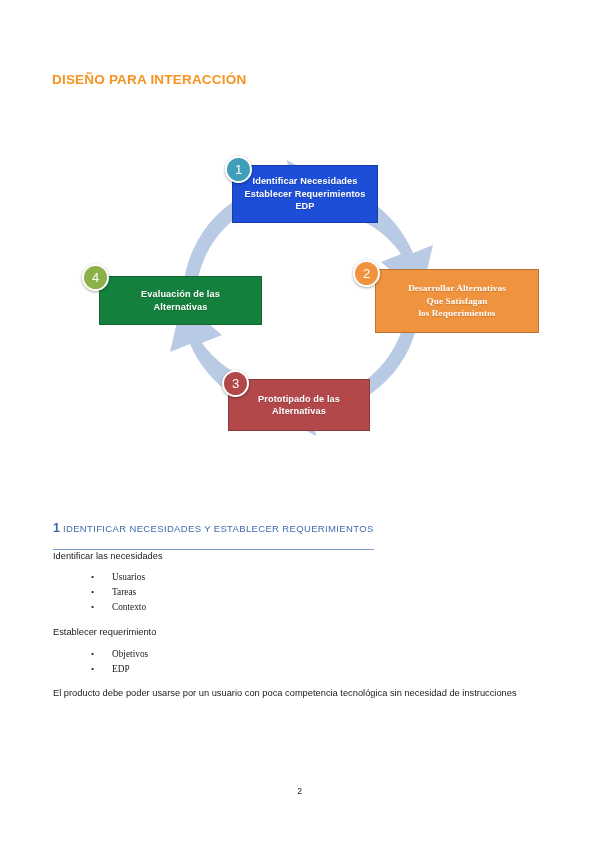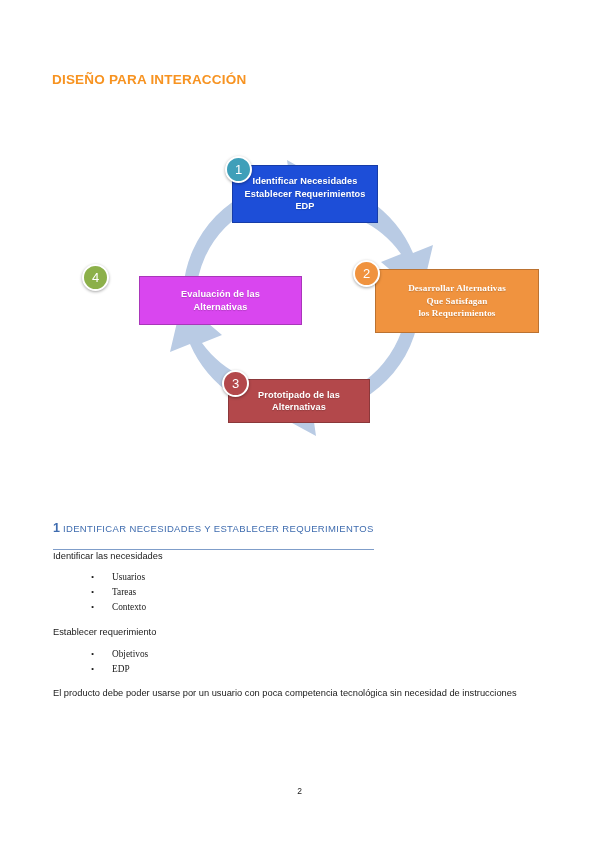--- a/index.html
+++ b/index.html
@@ -61,22 +61,22 @@
     font-weight: bold;
     font-size: 9.2px;
     line-height: 1.35;
     padding: 4px 6px;
     letter-spacing: 0.1px;
     text-shadow: 0 1px 1px rgba(0,0,0,0.18);
   }
 
   .node-1 { left: 172px; top: 17px;  width: 146px; height: 58px; background: #1d4ed8; }
   .node-2 { left: 315px; top: 121px; width: 164px; height: 64px; background: #f0933f; font-family: Liberation Serif, serif; }
-  .node-3 { left: 168px; top: 231px; width: 142px; height: 44px; background: #b3484b; }
-  .node-4 { left: 39px;  top: 128px; width: 163px; height: 49px; background: #d946ef; margin-left: 40px; }
+  .node-3 { left: 168px; top: 231px; width: 142px; height: 52px; background: #b3484b; }
+  .node-4 { left: 39px;  top: 128px; width: 163px; height: 49px; background: #15803d; }
 
   .badge {
     position: absolute;
     width: 27px;
     height: 27px;
     border-radius: 50%;
     border: 2.5px solid #ffffff;
     box-sizing: border-box;
     display: flex;
     align-items: center;

